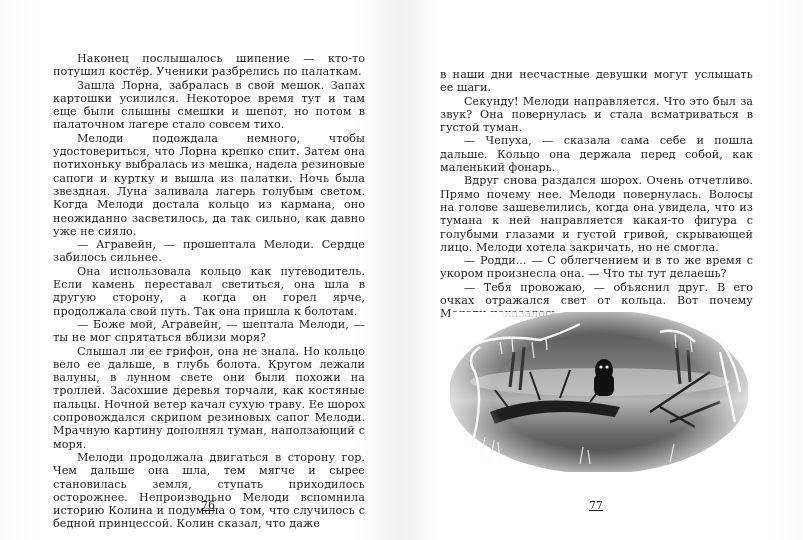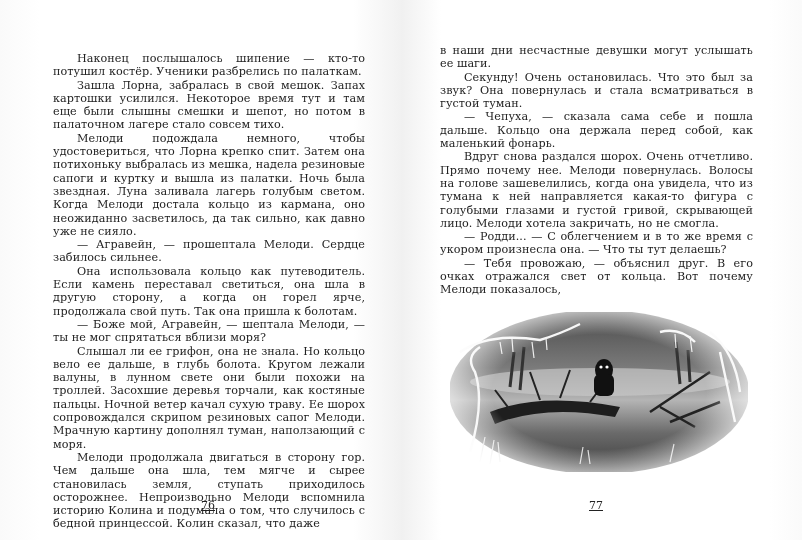--- a/index.html
+++ b/index.html
@@ -15,21 +15,21 @@
     .page.left { background: linear-gradient(to right, #fafafa 0%, #ffffff 10%, #ffffff 88%, #f1f1f1 100%); }
     .page.right { background: linear-gradient(to right, #f0f0f0 0%, #ffffff 10%, #ffffff 92%, #fafafa 100%); }
     .text-block {
       position: absolute;
       font-size: 11.2px;
       line-height: 13.3px;
       text-align: justify;
       letter-spacing: 0.05px;
     }
     .page.left .text-block { left: 53px; top: 52px; width: 312px; }
-    .page.right .text-block { left: 39px; top: 44px; width: 313px; }
+    .page.right .text-block { left: 39px; top: 68px; width: 313px; }
     .text-block p { margin: 0; text-indent: 24px; hyphens: manual; }
     .text-block p.noindent { text-indent: 0; }
     .page-number {
       position: absolute; top: 499px; font-size: 11px; width: 40px; text-align: center; text-decoration: underline;
     }
     .page.left .page-number { left: 188px; }
     .page.right .page-number { left: 175px; }
 
     .illustration {
       position: absolute; left: 49px; top: 312px; width: 298px; height: 160px;
@@ -52,21 +52,21 @@
       <p>— Боже мой, Агравейн, — шептала Мелоди, — ты не мог спрятаться вблизи моря?</p>
       <p>Слышал ли ее грифон, она не знала. Но кольцо вело ее дальше, в глубь болота. Кругом лежали валуны, в лунном свете они были похожи на троллей. Засохшие деревья торчали, как костяные пальцы. Ночной ветер качал сухую траву. Ее шорох сопровождался скрипом резиновых сапог Мелоди. Мрачную картину дополнял туман, наползающий с моря.</p>
       <p>Мелоди продолжала двигаться в сторону гор. Чем дальше она шла, тем мягче и сырее становилась земля, ступать приходилось осторожнее. Непроизвольно Мелоди вспомнила историю Колина и подумала о том, что случилось с бедной принцессой. Колин сказал, что даже</p>
     </div>
     <div class="page-number">76</div>
   </div>
 
   <div class="page right">
     <div class="text-block">
       <p class="noindent">в наши дни несчастные девушки могут услышать ее шаги.</p>
-      <p>Секунду! Очень остановилась. Что это был за звук? Она повернулась и стала всматриваться в густой туман.</p>
+      <p>Секунду! Мелоди направляется. Что это был за звук? Она повернулась и стала всматриваться в густой туман.</p>
       <p>— Чепуха, — сказала сама себе и пошла дальше. Кольцо она держала перед собой, как маленький фонарь.</p>
       <p>Вдруг снова раздался шорох. Очень отчетливо. Прямо почему нее. Мелоди повернулась. Волосы на голове зашевелились, когда она увидела, что из тумана к ней направляется какая-то фигура с голубыми глазами и густой гривой, скрывающей лицо. Мелоди хотела закричать, но не смогла.</p>
       <p>— Родди... — С облегчением и в то же время с укором произнесла она. — Что ты тут делаешь?</p>
       <p>— Тебя провожаю, — объяснил друг. В его очках отражался свет от кольца. Вот почему Мелоди показалось,</p>
     </div>
 
     <div class="illustration">
       <svg viewBox="0 0 298 160" preserveAspectRatio="none">
         <defs>
           <radialGradient id="fade" cx="50%" cy="50%" r="55%">

